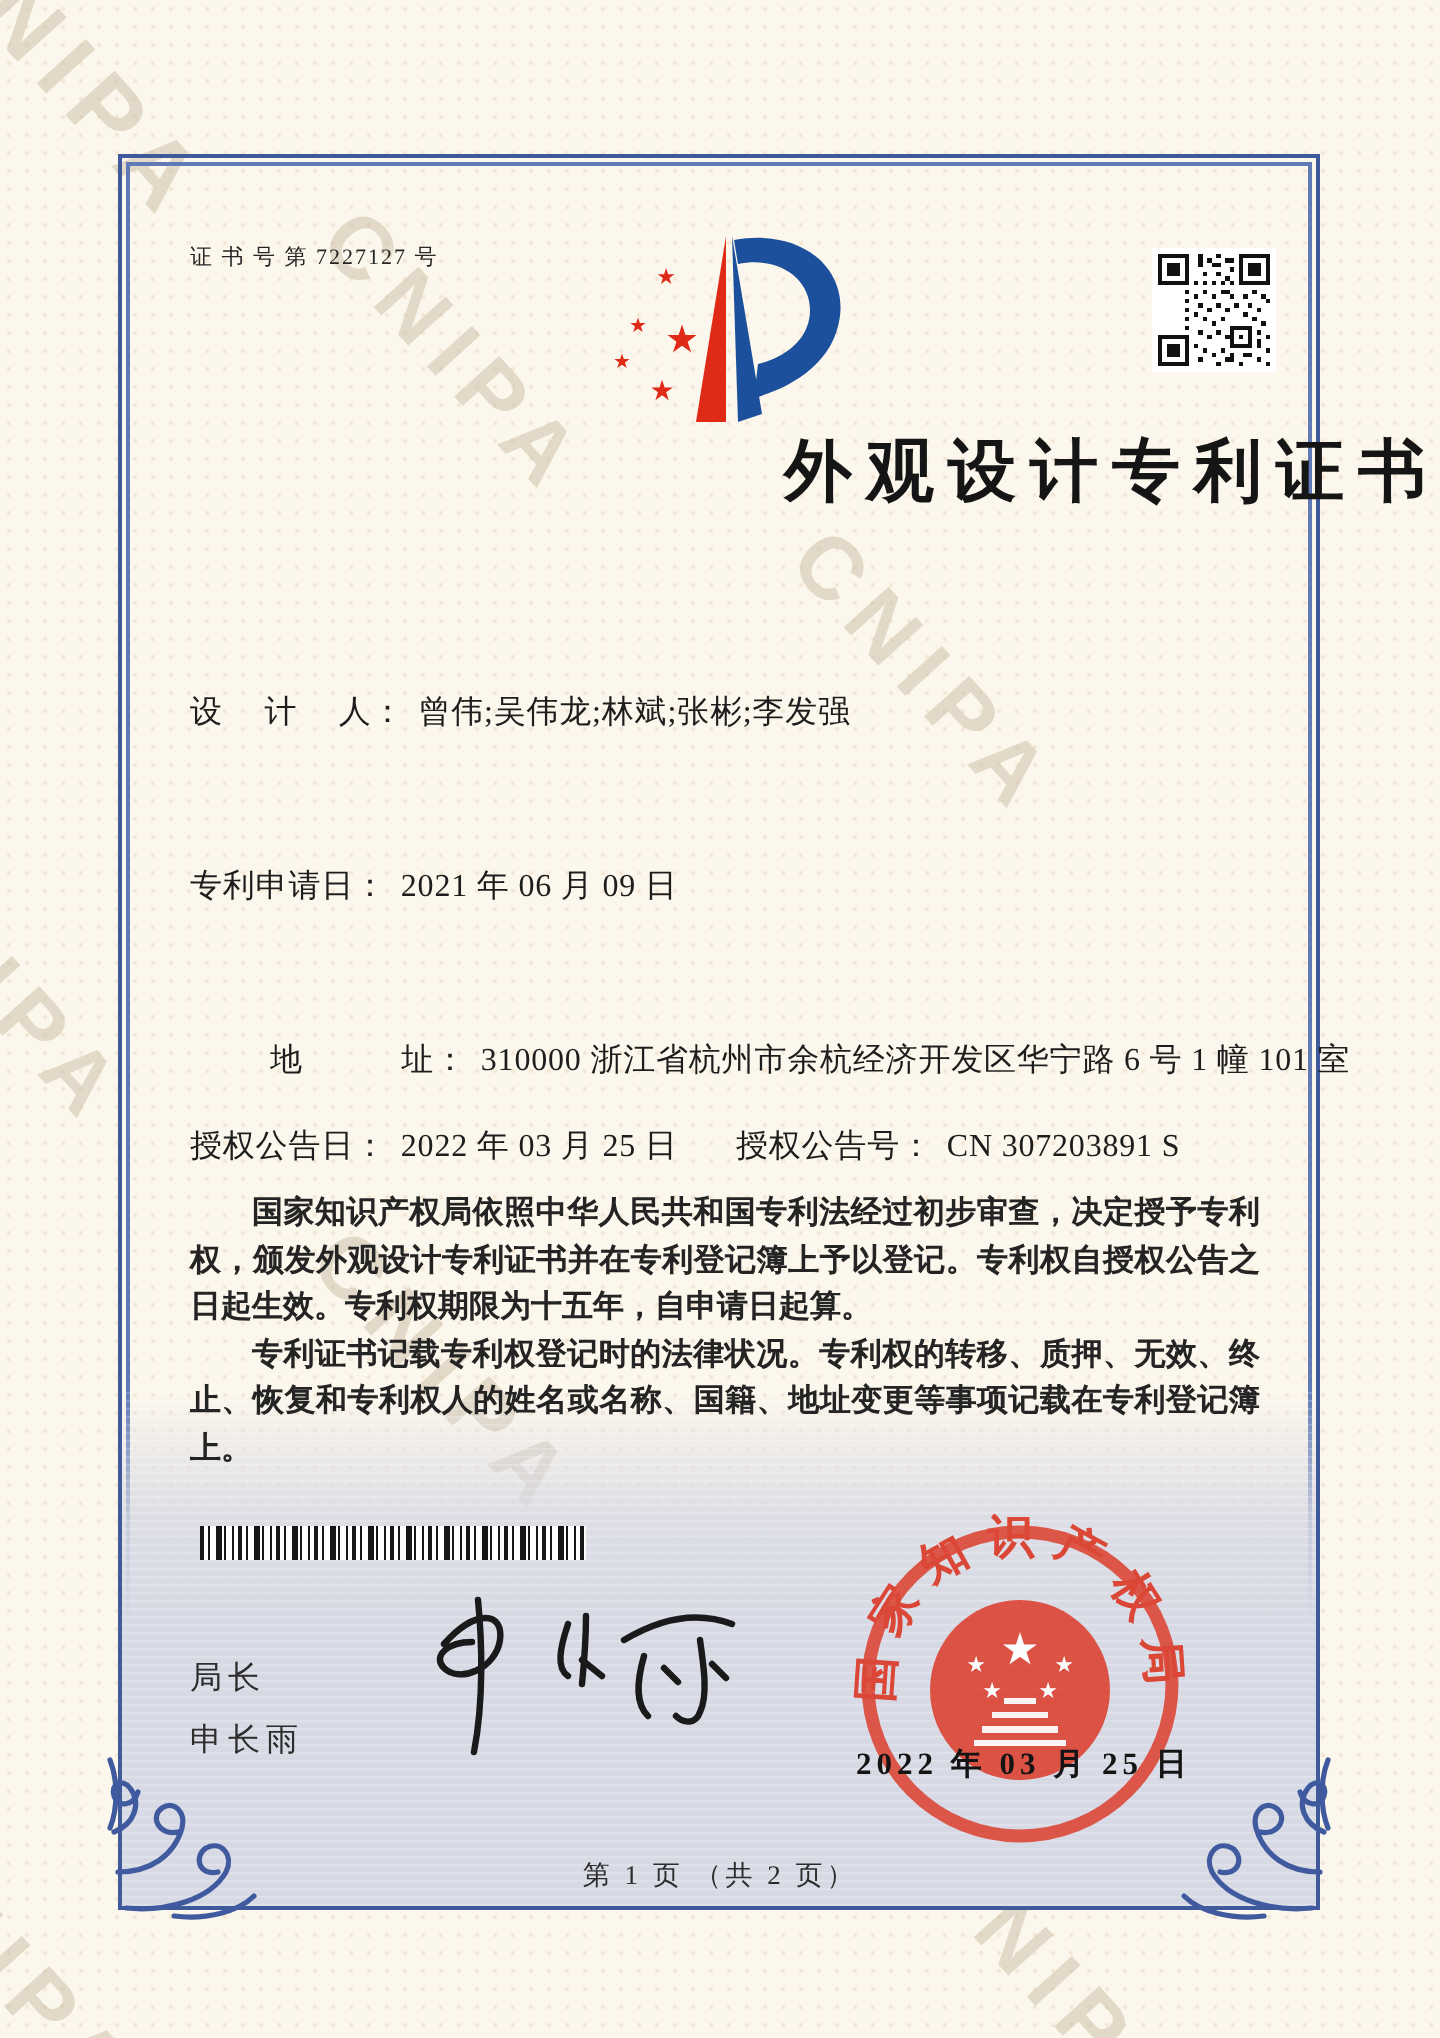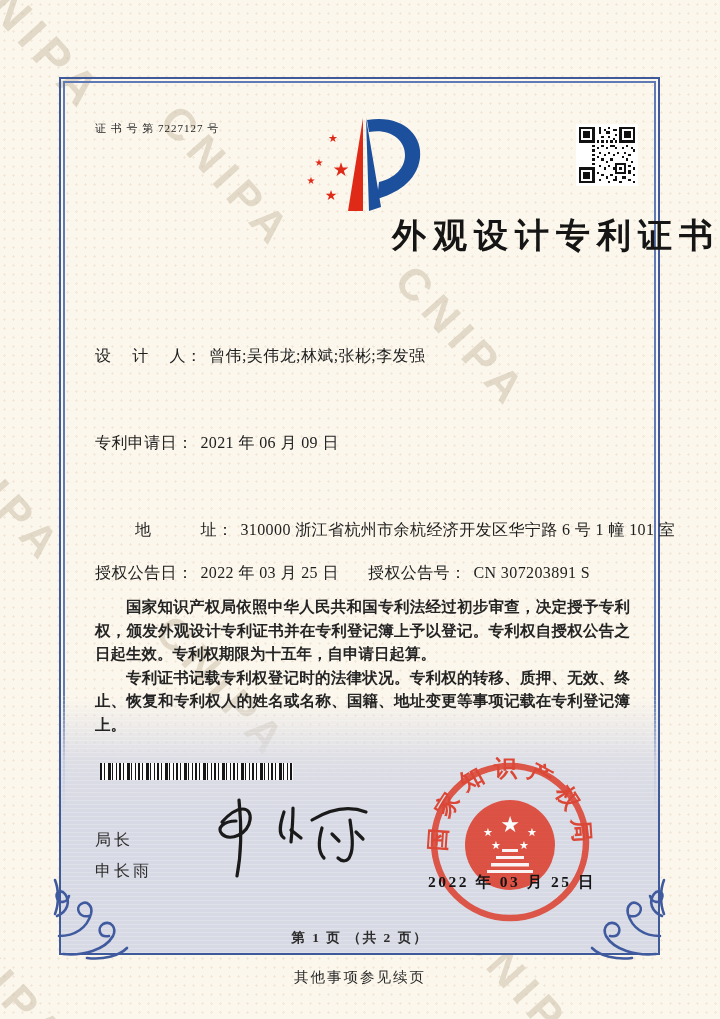--- a/index.html
+++ b/index.html
@@ -38,21 +38,21 @@
       #fdfdfd 5px 8px,#161616 8px 11px,#fdfdfd 11px 12px,#161616 12px 13px,#fdfdfd 13px 16px,
       #161616 16px 17px,#fdfdfd 17px 19px);}
   .signoff{position:absolute;left:95px;top:824px;z-index:5;
            font-family:Liberation Serif, serif;
            font-size:16px;color:#2d2d2d;letter-spacing:3px;line-height:31px;}
   .signature{position:absolute;left:192px;top:790px;z-index:5;}
   .seal{position:absolute;left:425px;top:757px;z-index:5;opacity:.92;}
   .seal-date{position:absolute;left:428px;top:872px;z-index:6;font-size:15.5px;
              font-weight:bold;letter-spacing:2.5px;color:#141414;white-space:nowrap;}
   .pageinfo{position:absolute;left:0;right:0;top:929px;text-align:center;
-            font-size:13.5px;letter-spacing:2px;color:#2c2c2c;z-index:5;font-weight:bold;}
+            font-size:13.5px;letter-spacing:2px;color:#2c2c2c;z-index:5;}
   .contnote{position:absolute;left:0;right:0;top:968px;text-align:center;
             font-size:14.5px;letter-spacing:2px;color:#2a2a2a;z-index:4;}
 </style>
 </head>
 <body>
 
 <div class="page">
 
   <span class="wm" style="left:-60px;top:7px;font-size:48px;">CNIPA</span>
   <span class="wm" style="left:140px;top:152px;">CNIPA</span>
@@ -241,15 +241,14 @@
       <rect x="77" y="92" width="16" height="3" fill="#fff" opacity="0.95"></rect>
       <rect x="71" y="99" width="28" height="3" fill="#fff" opacity="0.95"></rect>
       <rect x="66" y="106" width="38" height="3.5" fill="#fff" opacity="0.95"></rect>
       <rect x="62" y="113" width="46" height="3" fill="#fff" opacity="0.95"></rect>
     </g>
   </svg>
 
   <div class="seal-date">2022 年 03 月 25 日</div>
 
   <div class="pageinfo">第 1 页 （共 2 页）</div>
-  <div class="contnote">其他事项参见续页</div>
 
 </div>
 
 </body></html>

